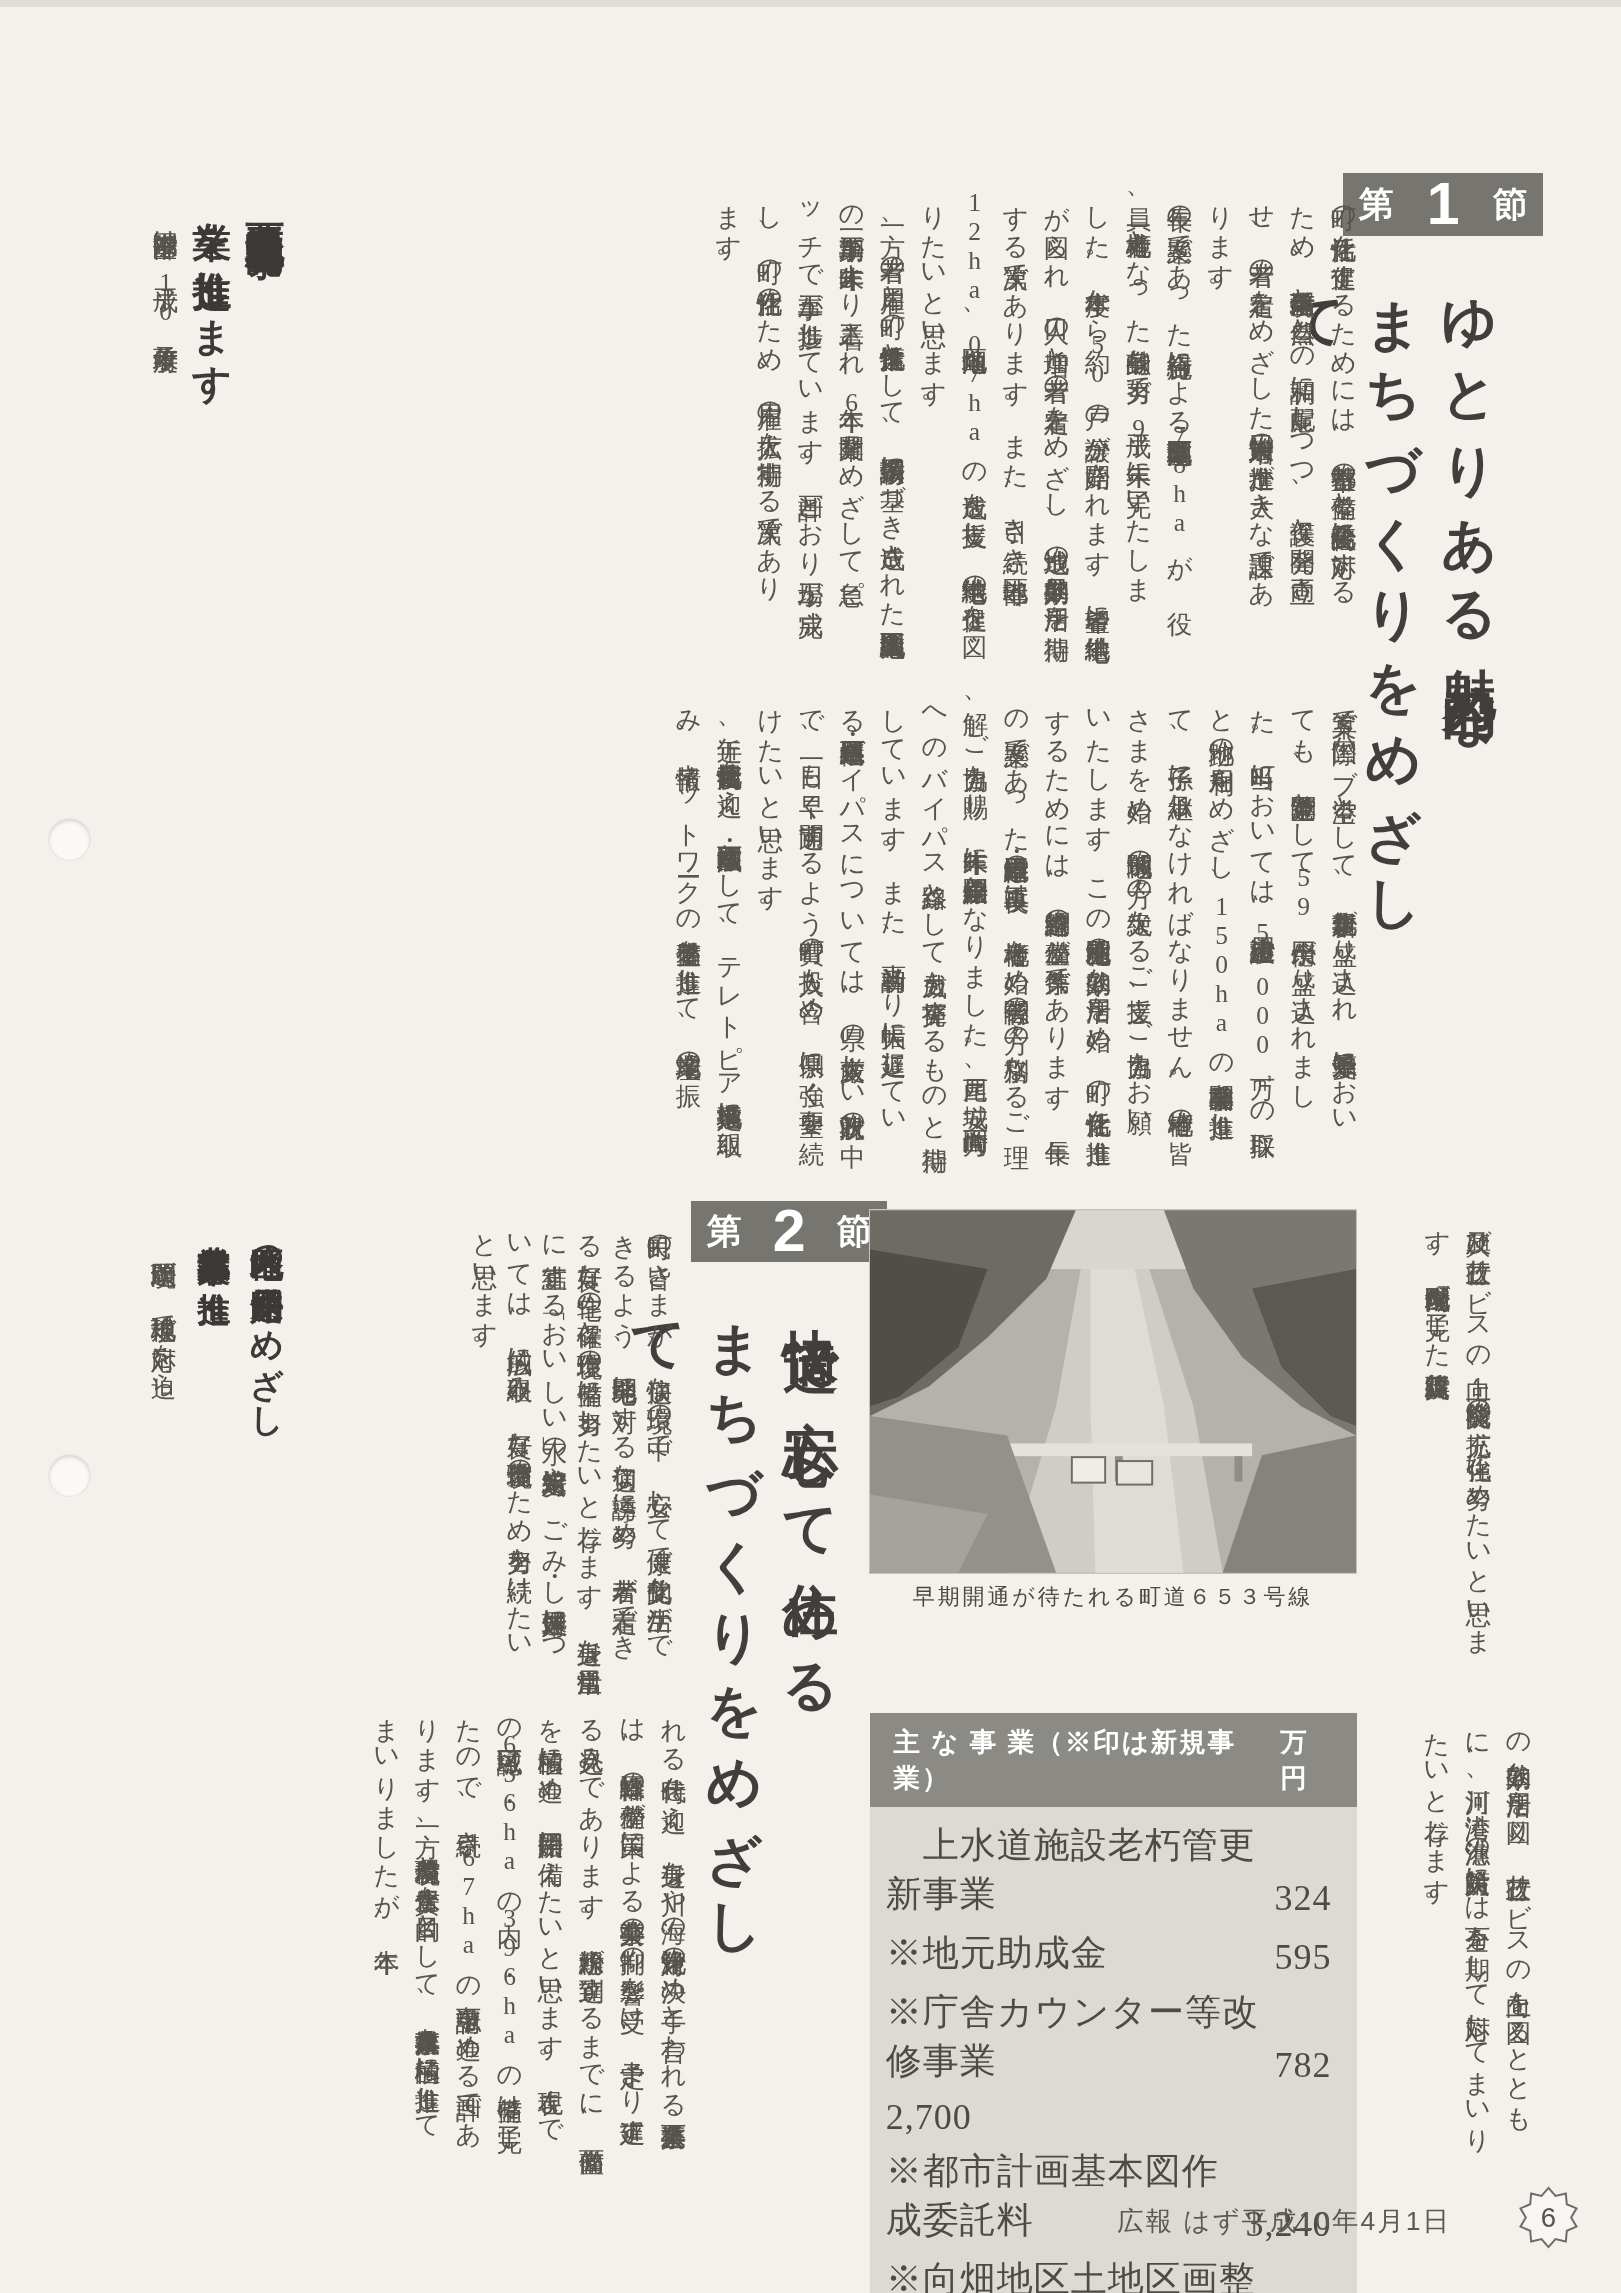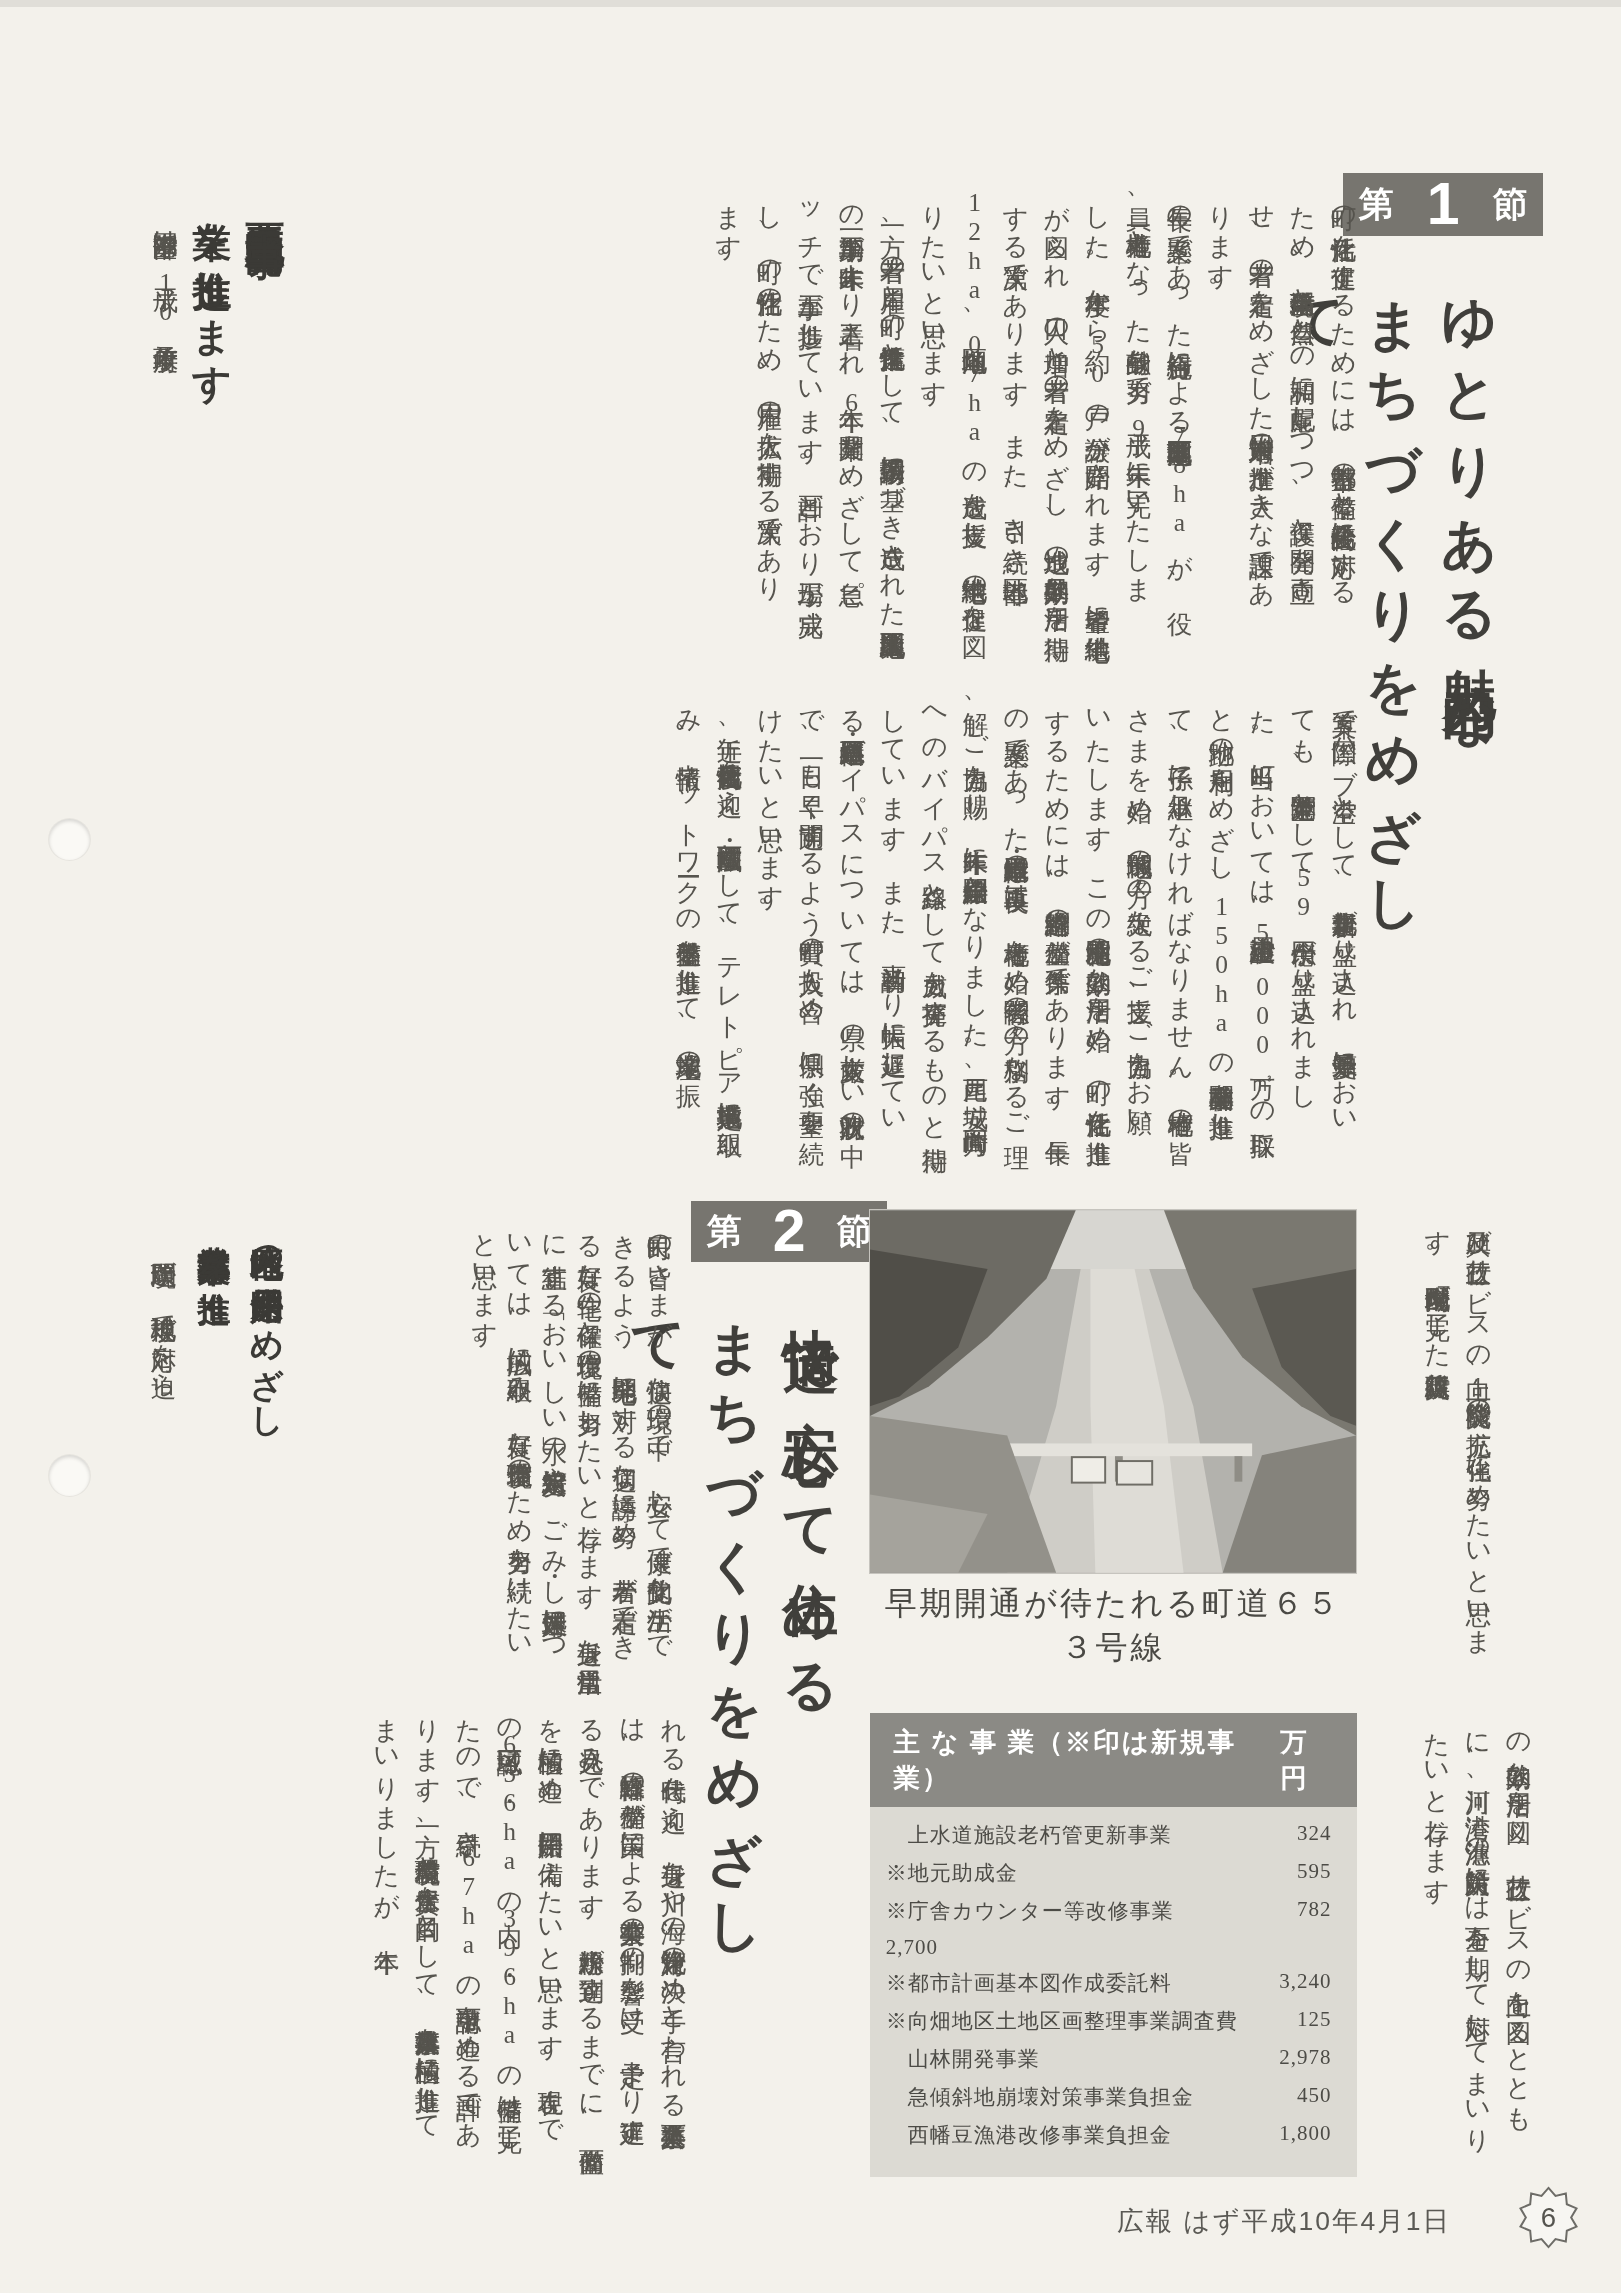--- a/index.html
+++ b/index.html
@@ -34,30 +34,30 @@
   .headline2{left:186px;top:1220px;width:108px;height:463px;font-size:33px;line-height:53px;letter-spacing:1px;}
   .envcol{left:141px;top:1217px;width:43px;height:443px;}
   .bandbottom{left:147px;top:1701px;width:547px;height:441px;}
   .photoside{left:1370px;top:1212px;width:129px;height:447px;}
   .tableside{left:1370px;top:1715px;width:169px;height:443px;}
 
   
   .photo{position:absolute;left:870px;top:1210px;width:486px;height:363px;background:#b9b8b3;
          box-shadow:0 0 0 1px #c6c4be;}
   .caption{position:absolute;left:870px;top:1582px;width:486px;text-align:center;
-           font-family:Liberation Sans, sans-serif;font-size:32px;letter-spacing:2.9px;color:#4a4944;}
+           font-family:Liberation Sans, sans-serif;font-size:22px;letter-spacing:2.9px;color:#4a4944;}
 
   
   .ptable{position:absolute;left:870px;top:1713px;width:487px;}
   .thead{background:#8b8a85;color:#ffffff;display:flex;align-items:center;
          font-family:"Liberation Sans",sans-serif;font-weight:bold;font-size:26.5px;
          padding:10.8px 21.6px 10.8px 23.5px;letter-spacing:2px;}
   .tbody{background:#dcdad3;padding:9.8px 0 13.7px;}
-  .trow{display:flex;justify-content:space-between;font-size:21px;color:#4c4b46;
-        padding:4.9px 25.5px 4.9px 15.7px;letter-spacing:1px;}
+  .trow{display:flex;justify-content:space-between;font-size:36px;color:#4c4b46;
+        padding:4.9px 25.5px 4.9px 15.7px;letter-spacing:1px;align-items:flex-end;}
   .tamt{font-family:"Liberation Serif",serif;}
 
   
   .footer{position:absolute;left:1117px;top:2203px;display:flex;align-items:center;
           font-family:"Liberation Sans",sans-serif;font-size:26.5px;color:#5a5954;letter-spacing:2px;}
   .star{position:absolute;left:1517px;top:2186px;}
 
   
   .hole{position:absolute;left:49px;width:41px;height:41px;border-radius:50%;background:#faf9f5;
         box-shadow:inset 0 2px 3.9px rgba(0,0,0,.14), 0 0 0 1px rgba(0,0,0,.05);}

